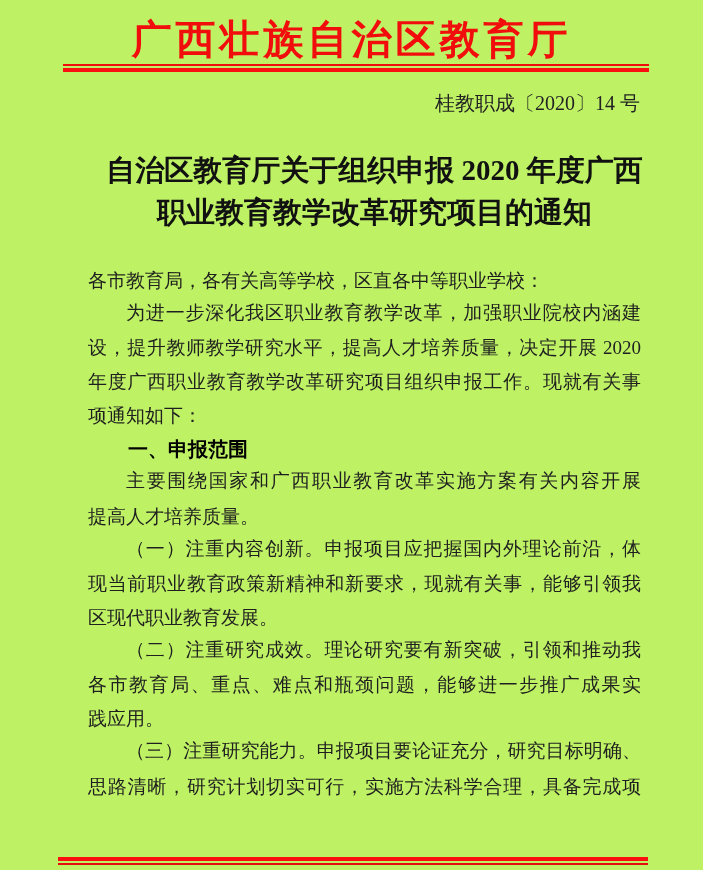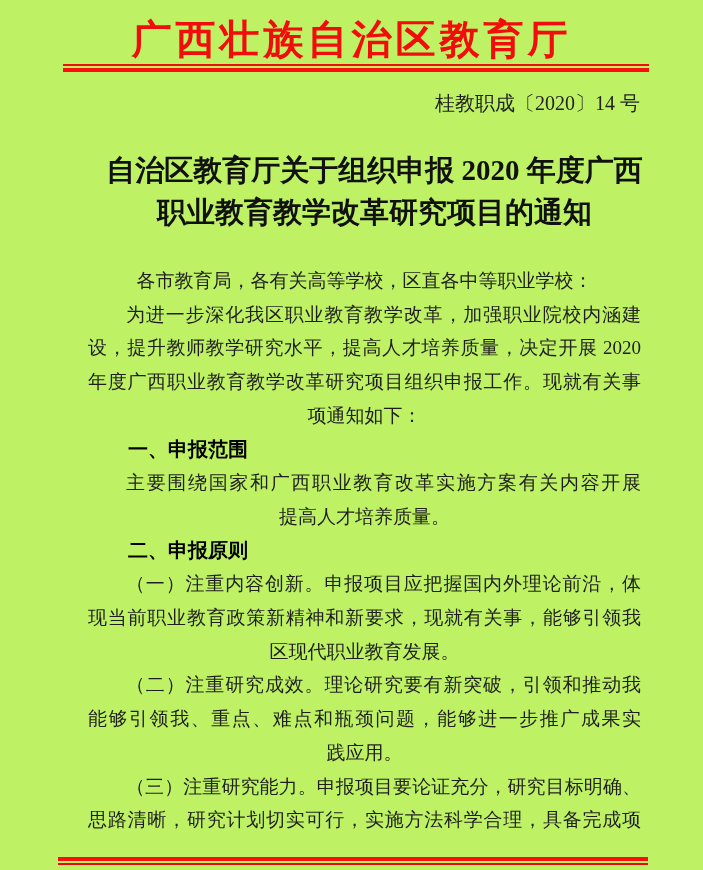--- a/index.html
+++ b/index.html
@@ -58,31 +58,32 @@
   .body-text {
     position: absolute;
     left: 88px;
     top: 264px;
     width: 553px;
     font-size: 19px;
     line-height: 33.7px;
     color: #1f1f1f;
   }
   .body-text .line { white-space: nowrap; }
-  .line-plain { text-align: center; }
+  .line-plain { text-align: left; }
   .line-just {
     white-space: normal !important;
     text-align: justify;
     text-align-last: justify;
   }
   .line-indent-just {
     white-space: normal !important;
     text-align: justify;
     text-align-last: justify;
     text-indent: 2em;
+    font-family: Liberation Mono, monospace;
   }
   .line-heading {
     text-indent: 2em;
     font-weight: bold;
     font-family: "Liberation Sans", sans-serif;
     font-size: 20px;
     color: #000000;
   }
   .bottom-rule {
     position: absolute;
@@ -117,26 +118,25 @@
 
   <div class="body-text">
       <div class="line line-plain">各市教育局，各有关高等学校，区直各中等职业学校：</div>
       <div class="line line-indent-just">为进一步深化我区职业教育教学改革，加强职业院校内涵建</div>
       <div class="line line-just">设，提升教师教学研究水平，提高人才培养质量，决定开展 2020</div>
       <div class="line line-just">年度广西职业教育教学改革研究项目组织申报工作。现就有关事</div>
       <div class="line line-plain">项通知如下：</div>
       <div class="line line-heading">一、申报范围</div>
       <div class="line line-indent-just">主要围绕国家和广西职业教育改革实施方案有关内容开展</div>
       <div class="line line-plain">提高人才培养质量。</div>
-      <div class="line line-heading">二、申报原则</div>
       <div class="line line-indent-just">（一）注重内容创新。申报项目应把握国内外理论前沿，体</div>
       <div class="line line-just">现当前职业教育政策新精神和新要求，现就有关事，能够引领我</div>
       <div class="line line-plain">区现代职业教育发展。</div>
       <div class="line line-indent-just">（二）注重研究成效。理论研究要有新突破，引领和推动我</div>
-      <div class="line line-just">能够引领我、重点、难点和瓶颈问题，能够进一步推广成果实</div>
+      <div class="line line-just">各市教育局、重点、难点和瓶颈问题，能够进一步推广成果实</div>
       <div class="line line-plain">践应用。</div>
       <div class="line line-indent-just">（三）注重研究能力。申报项目要论证充分，研究目标明确、</div>
       <div class="line line-just">思路清晰，研究计划切实可行，实施方法科学合理，具备完成项</div>
     </div>
 
   <div class="bottom-rule">
     <div class="thick"></div>
     <div class="gap"></div>
     <div class="thin"></div>
   </div>

